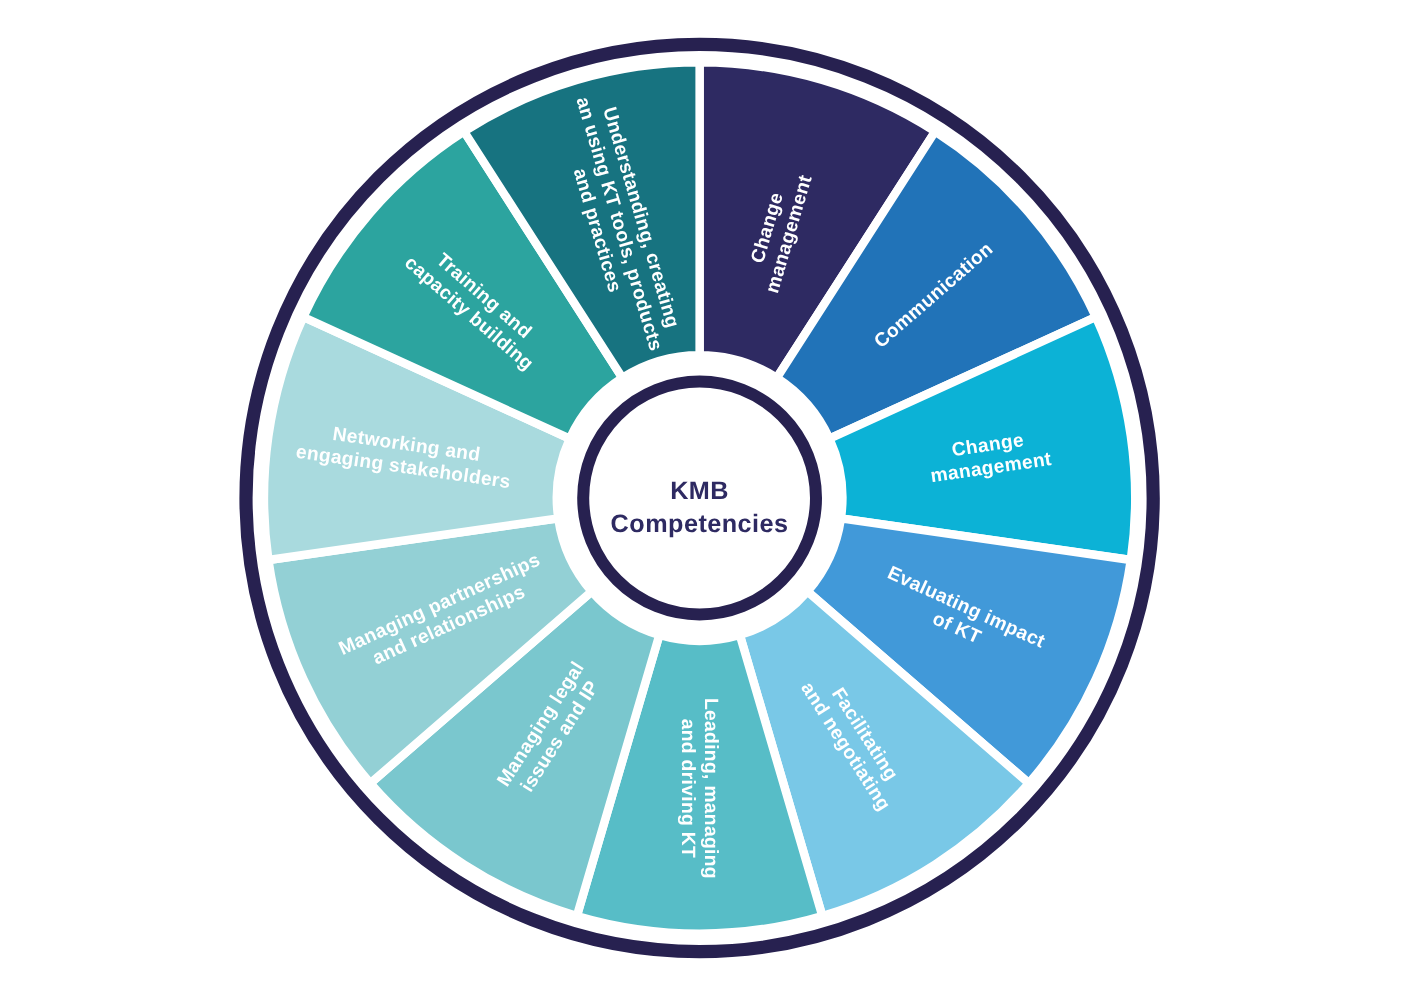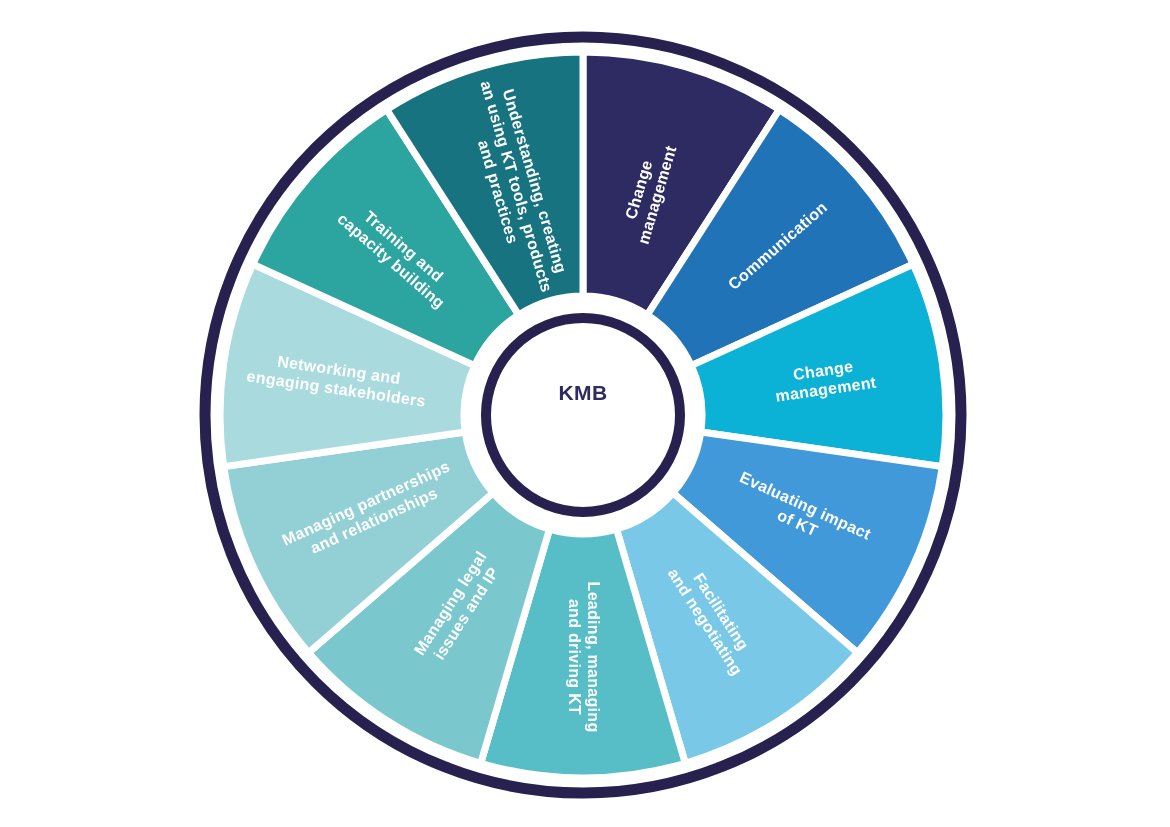--- a/index.html
+++ b/index.html
@@ -22,21 +22,21 @@
     top: 0;
   }
   .segment-label-text {
     font-family: "Liberation Sans", sans-serif;
     font-weight: 600;
     letter-spacing: 0.3px;
   }
   .center-label {
     position: absolute;
     left: 483px;
-    top: 379px;
+    top: 396px;
     width: 200px;
     text-align: center;
     line-height: 27px;
     font-size: 21px;
     font-weight: 700;
     letter-spacing: 0.4px;
   }
   .center-label span { display: block; }
 </style>
 </head>
@@ -64,14 +64,15 @@
       <path d="M 223.69 466.66 A 363 363 0 0 1 252.80 264.20 L 474.75 365.57 A 119 119 0 0 0 465.21 431.94 Z" fill="#a9dade" stroke="#ffffff" stroke-width="7" stroke-linejoin="round"></path>
       <text transform="translate(337.52 379.71) rotate(8.18)" text-anchor="middle" fill="#ffffff" font-size="16" class="segment-label-text"><tspan x="0" y="-4.5">Networking and</tspan><tspan x="0" y="14.5">engaging stakeholders</tspan></text>
       <path d="M 252.80 264.20 A 363 363 0 0 1 386.75 109.62 L 518.66 314.89 A 119 119 0 0 0 474.75 365.57 Z" fill="#2ca49f" stroke="#ffffff" stroke-width="7" stroke-linejoin="round"></path>
       <text transform="translate(397.09 253.90) rotate(40.91)" text-anchor="middle" fill="#ffffff" font-size="16" class="segment-label-text"><tspan x="0" y="-4.5">Training and</tspan><tspan x="0" y="14.5">capacity building</tspan></text>
       <path d="M 386.75 109.62 A 363 363 0 0 1 583.00 52.00 L 583.00 296.00 A 119 119 0 0 0 518.66 314.89 Z" fill="#177380" stroke="#ffffff" stroke-width="7" stroke-linejoin="round"></path>
       <text transform="translate(515.95 186.64) rotate(73.64)" text-anchor="middle" fill="#ffffff" font-size="16" class="segment-label-text"><tspan x="0" y="-14">Understanding, creating</tspan><tspan x="0" y="5">an using KT tools, products</tspan><tspan x="0" y="24">and practices</tspan></text>
       <circle cx="583" cy="415" r="97" fill="#ffffff" stroke="#272150" stroke-width="10"></circle>
     </svg>
   <div class="center-label" style="color: rgb(46, 42, 98);">
     <span>KMB</span>
+    <span>Competencies</span>
   </div>
 </div>
 
 </body></html>

